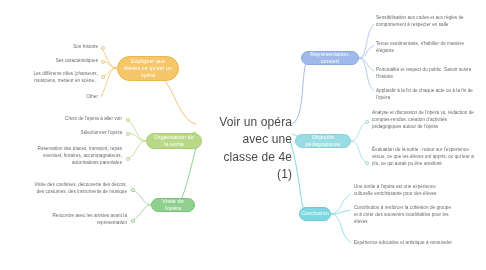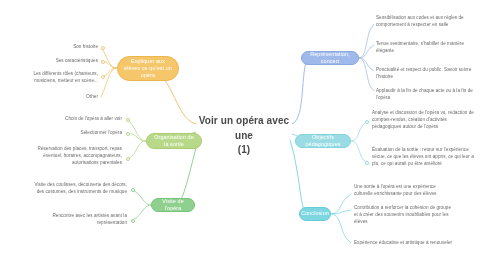--- a/index.html
+++ b/index.html
@@ -11,23 +11,23 @@
     position:relative;
   }
   #canvas{position:absolute;inset:0;width:486px;height:270px;}
   svg.links{position:absolute;left:0;top:0;width:486px;height:270px;pointer-events:none;}
 
   
   .central{
     position:absolute;
     left:196px;top:114px;
     width:96px;
-    text-align:center;
-    font-size:10px;
-    font-weight:bold;
+    text-align:right;
+    font-size:12px;
+    font-weight:normal;
     color:#4a4a4a;
     line-height:1.45;
     letter-spacing:.1px;
   }
 
   
   .pill{
     position:absolute;
     box-sizing:border-box;
     border-radius:20px;
@@ -107,20 +107,21 @@
     <path d="M351,141 C358,141 358,132 362,126 L366,122" stroke="#9edde5" stroke-width=".8" fill="none"></path>
     <path d="M351,141 C358,141 358,150 362,158 L366,163" stroke="#9edde5" stroke-width=".8" fill="none"></path>
 
     <path d="M331,214 C340,214 340,204 346,198 L351,194" stroke="#83d9e2" stroke-width=".8" fill="none"></path>
     <path d="M331,214 C340,214 340,212 346,211 L351,210" stroke="#83d9e2" stroke-width=".8" fill="none"></path>
     <path d="M331,214 C340,214 340,228 346,238 L351,243" stroke="#83d9e2" stroke-width=".8" fill="none"></path>
   </svg>
 
   <div class="central">
     <div>Voir un opéra avec une</div>
+    <div>classe de 4e</div>
     <div>(1)</div>
   </div>
 
   <div class="pill orange" style="left:117px;top:56px;width:62px;height:25px;">
     <span>Expliquer aux élèves ce qu'est un opéra</span>
   </div>
   <div class="leaf left" style="left:20px;top:44px;width:78px;">Son histoire</div>
   <span class="marker o" style="left:101px;top:45.5px;"></span>
 
   <div class="leaf left" style="left:20px;top:58px;width:78px;">Ses caractéristiques</div>

